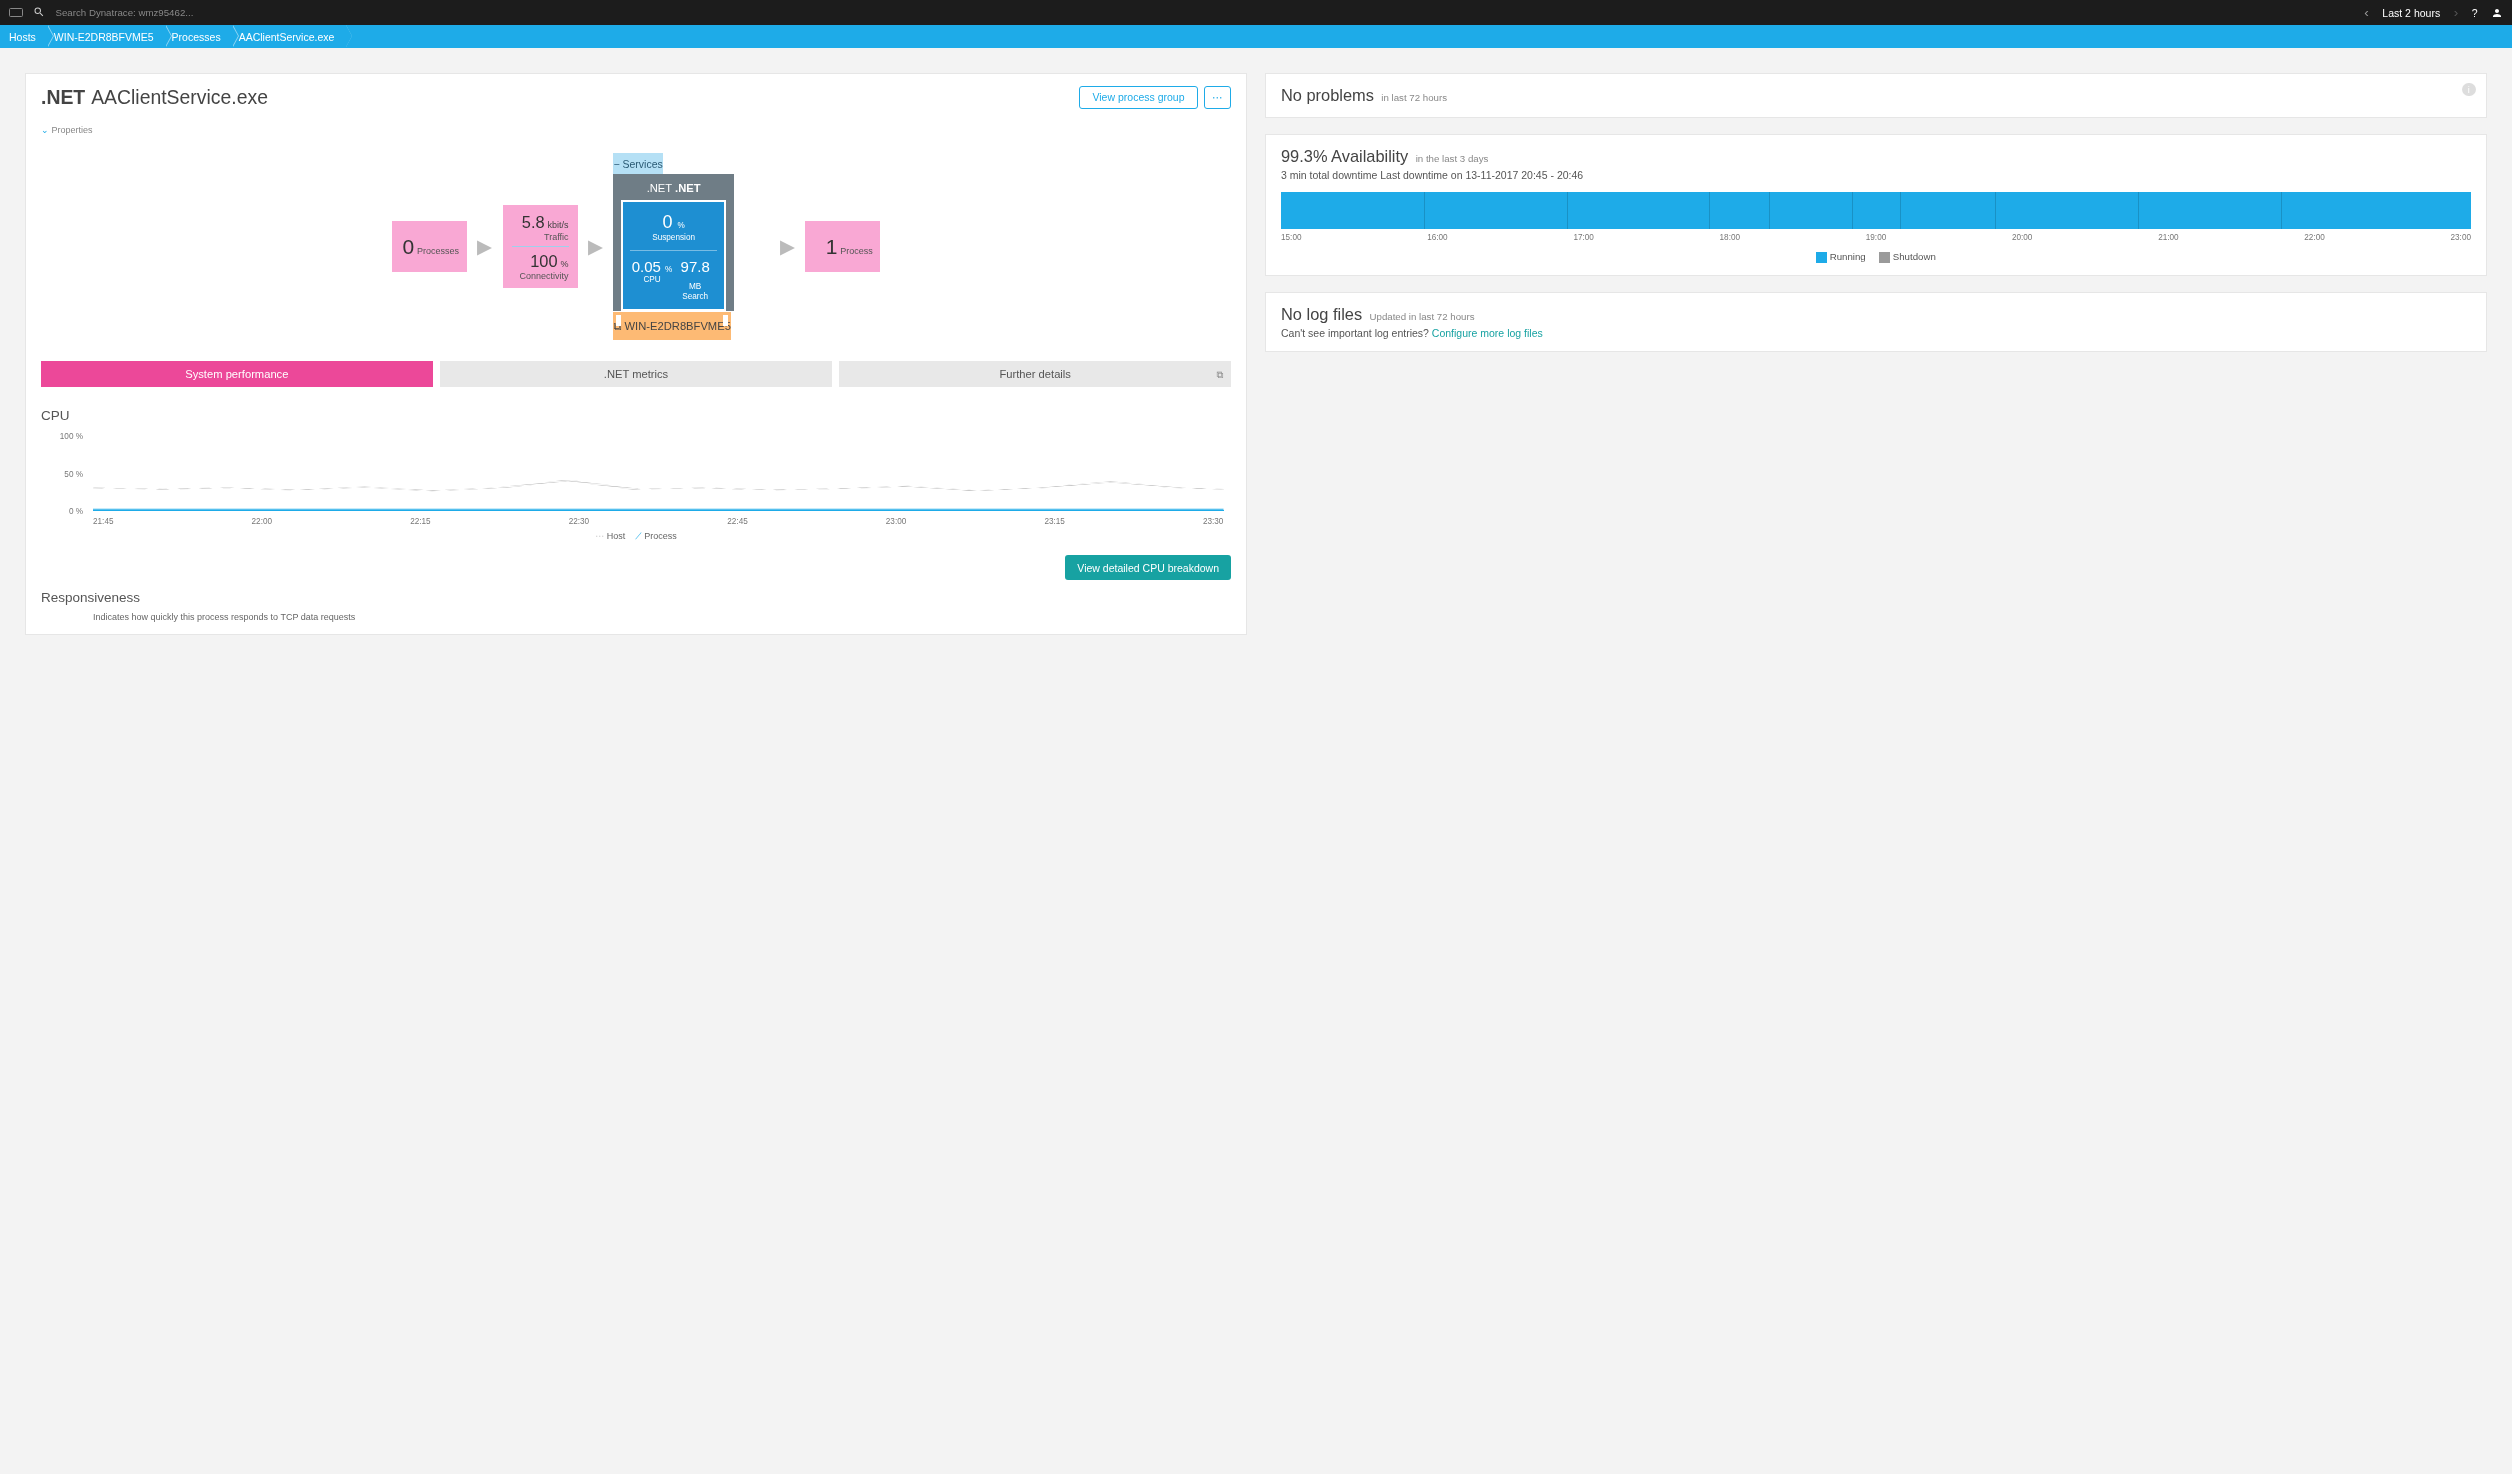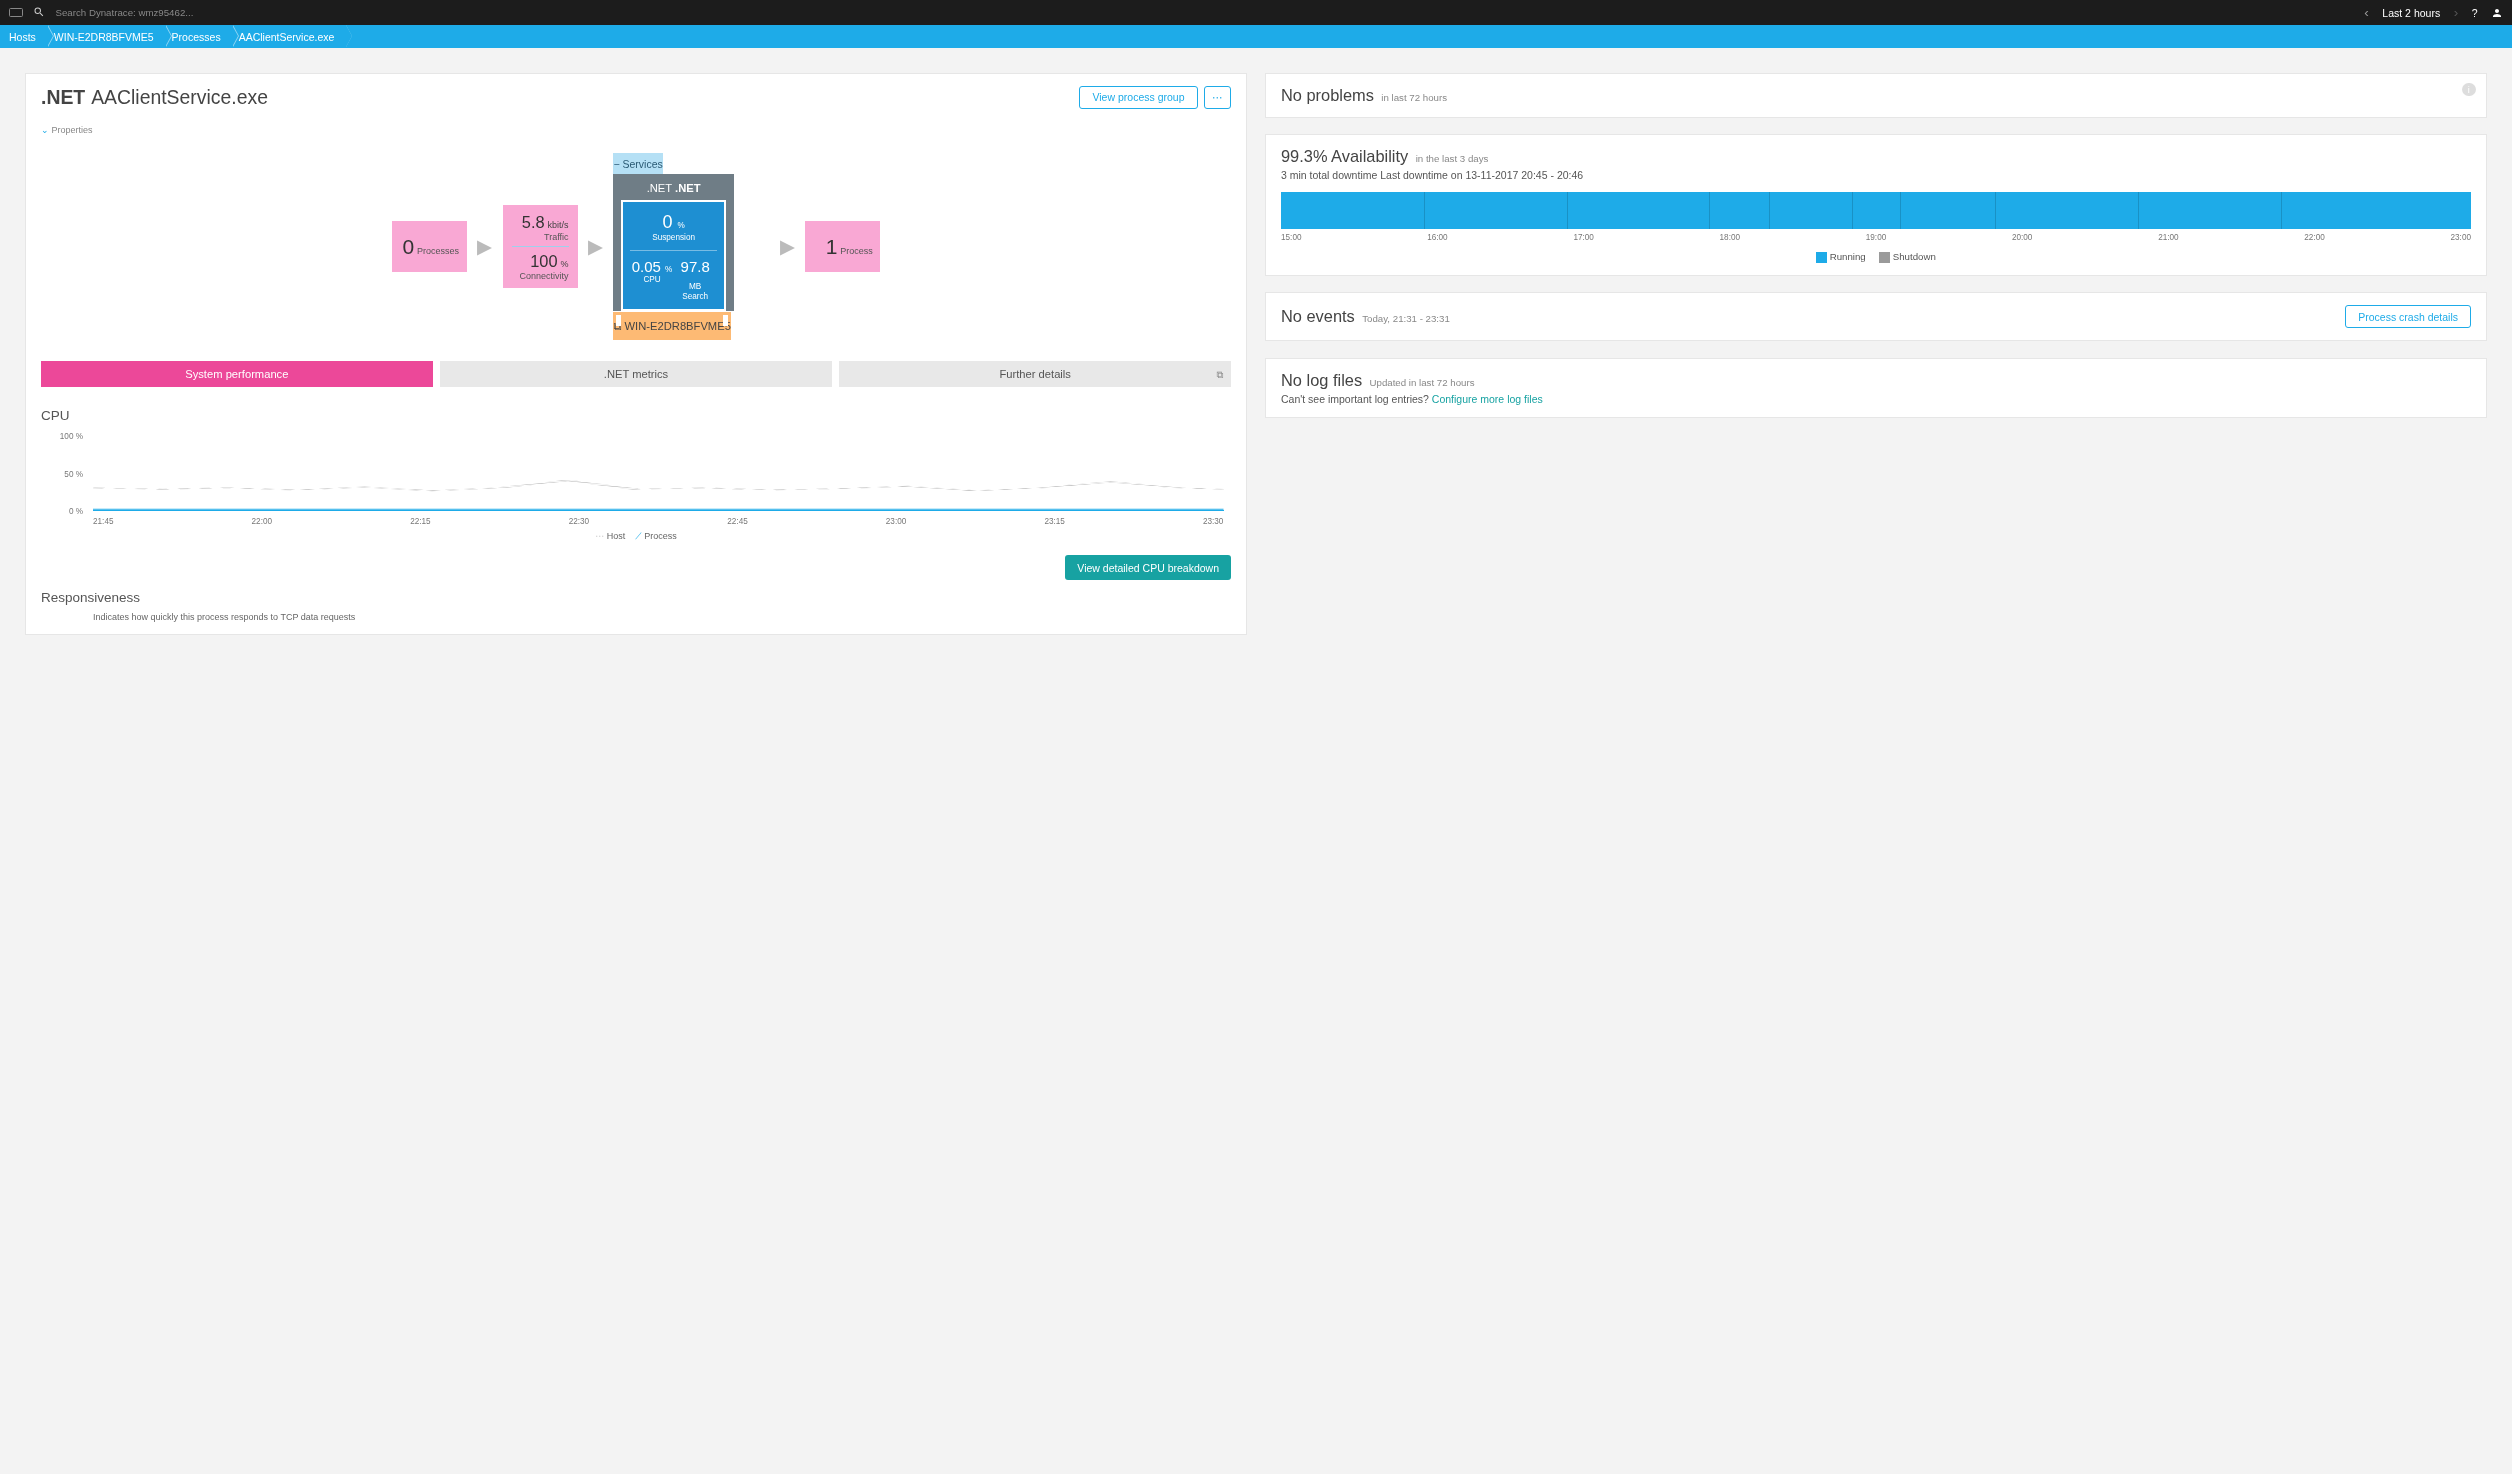--- a/index.html
+++ b/index.html
@@ -339,29 +339,20 @@
         <span>22:00</span>
         <span>23:00</span>
       </div>
       <div class="avail-legend">
         <span class="lg-sw lg-run"></span><span>Running</span>
         &nbsp;&nbsp;&nbsp;
         <span class="lg-sw lg-shut"></span><span>Shutdown</span>
       </div>
     </div>
 
-    <div class="card">
-      <div class="events-row">
-        <div>
-          <span class="rc-title">No events</span>
-          <span class="rc-sub">Today, 21:31 - 23:31</span>
-        </div>
-        <button class="btn-outline">Process crash details</button>
-      </div>
-    </div>
 
     <div class="card">
       <span class="rc-title">No log files</span>
       <span class="rc-sub">Updated in last 72 hours</span>
       <div style="margin-top:3px;font-size:10.5px;color:#555;">
         <span>Can't see important log entries? </span><span class="link">Configure more log files</span>
       </div>
     </div>
   </div>
 </div>

